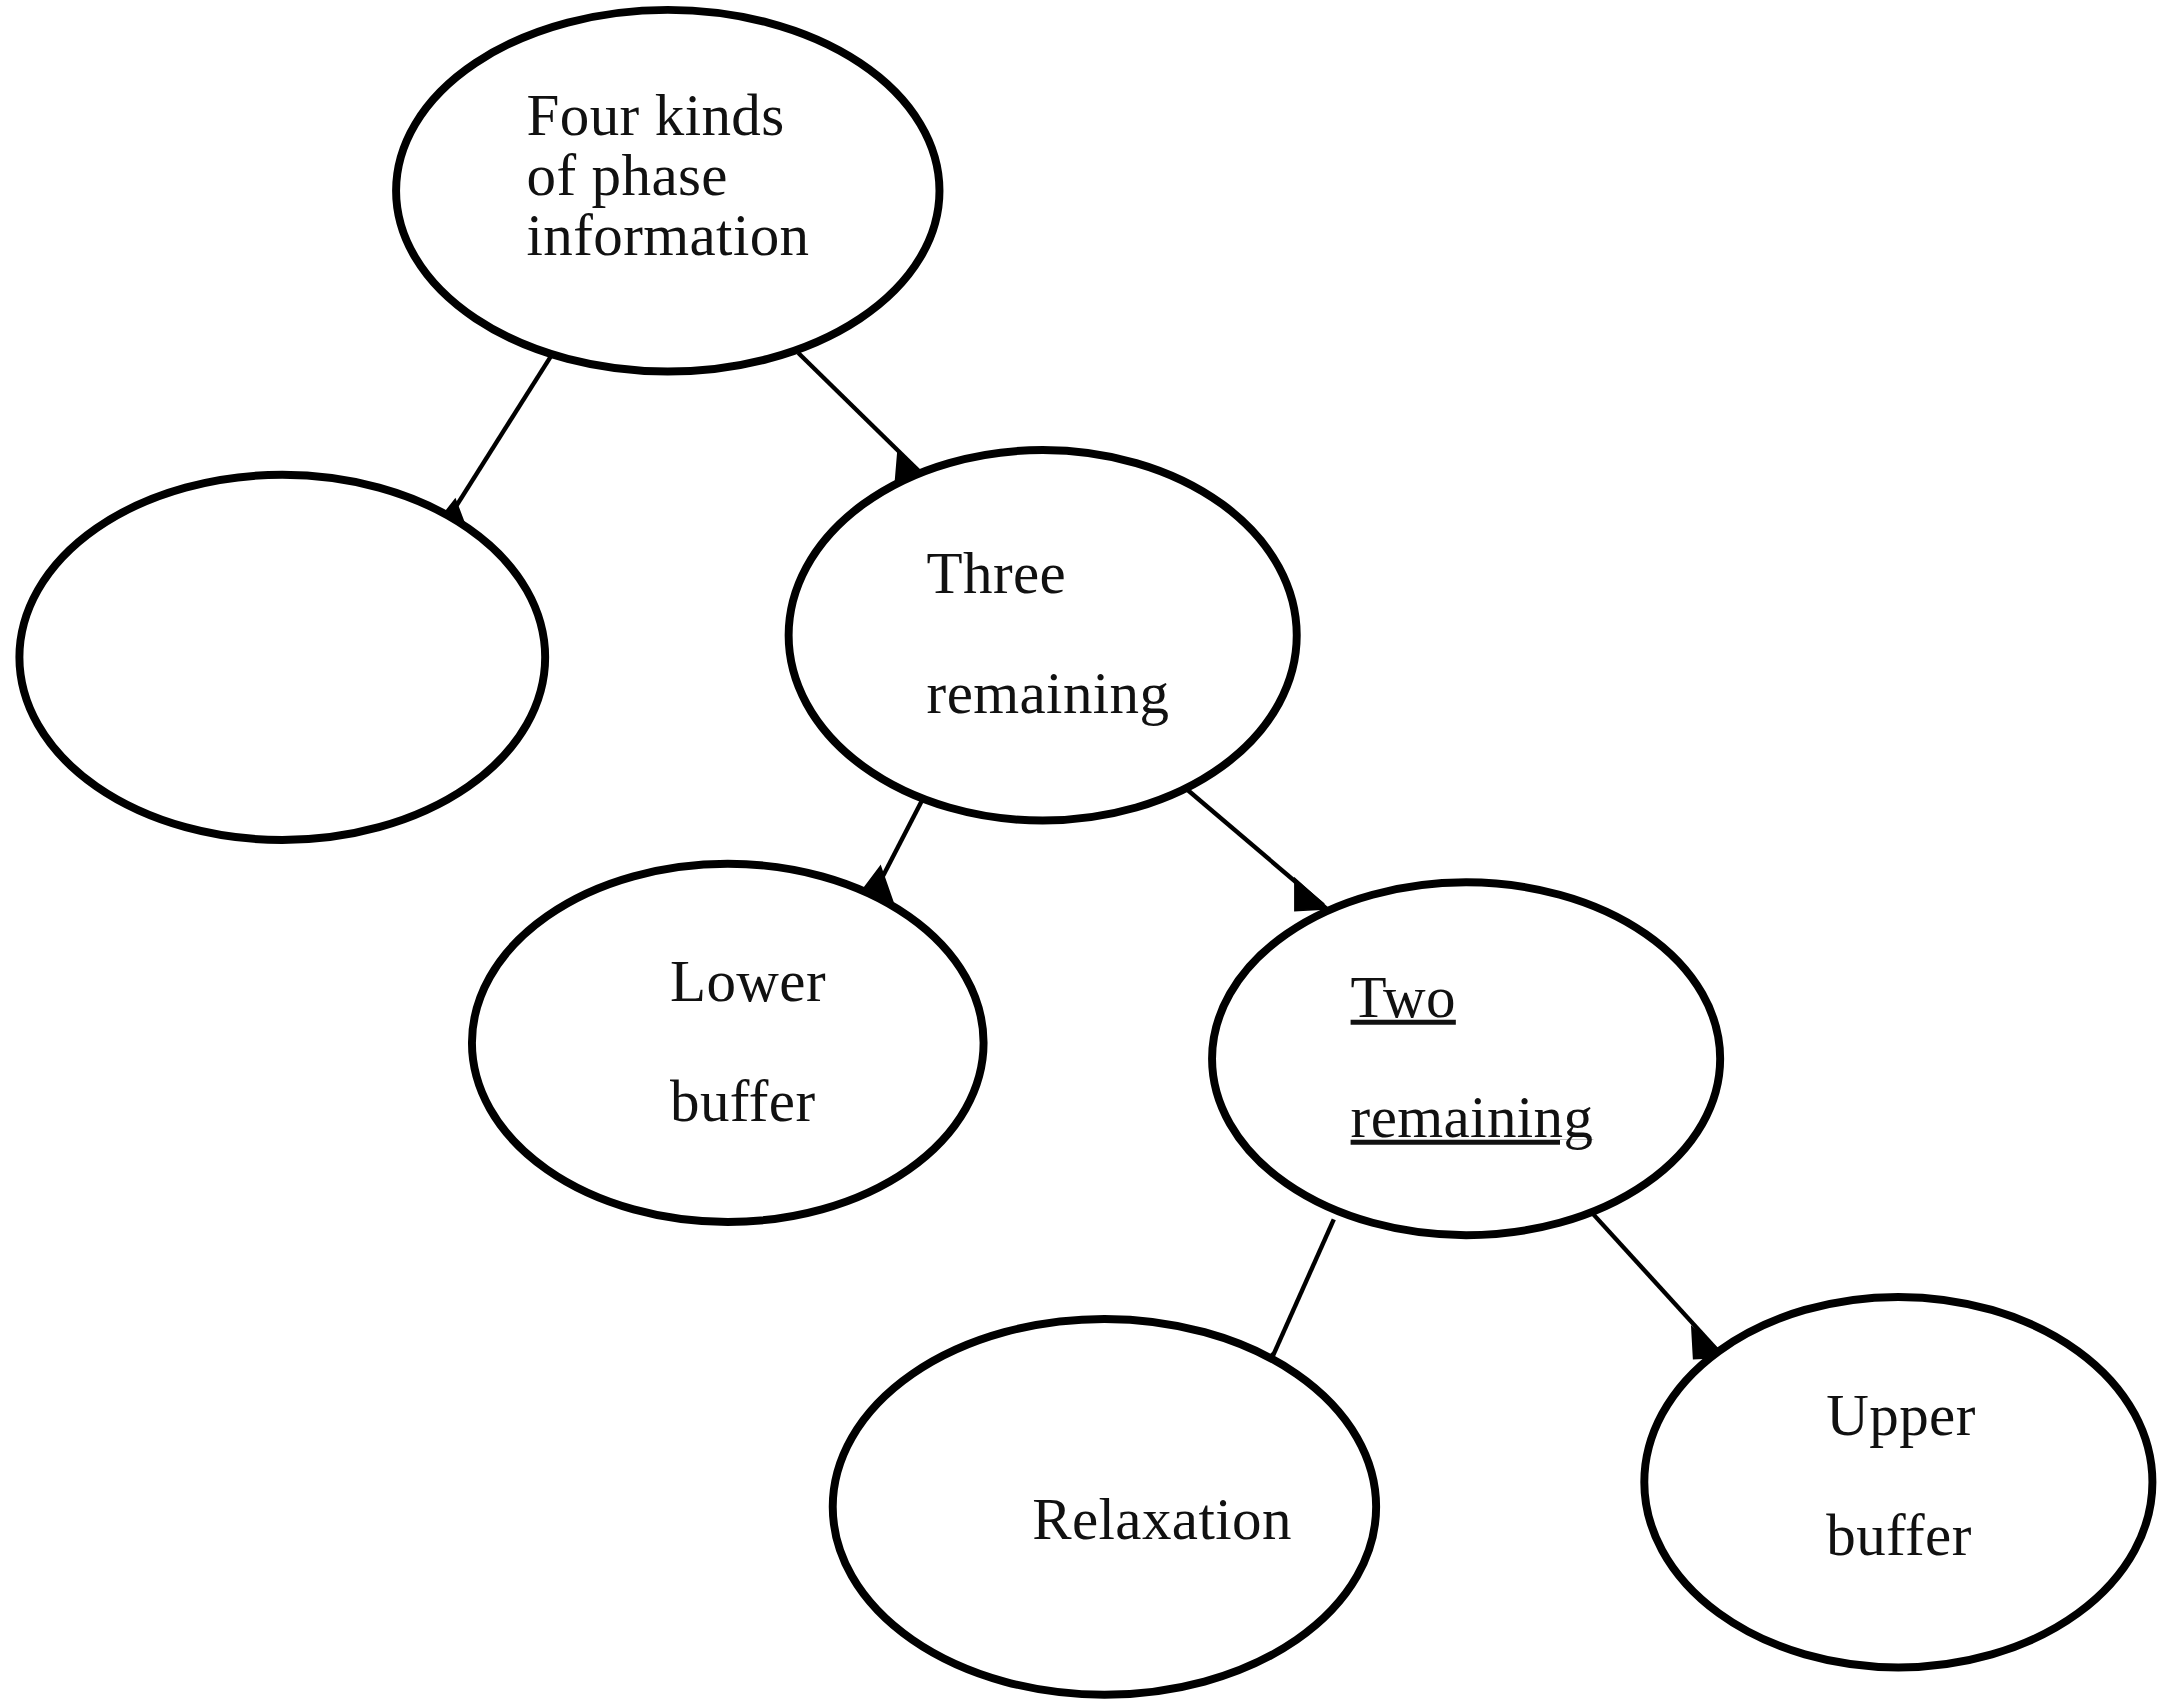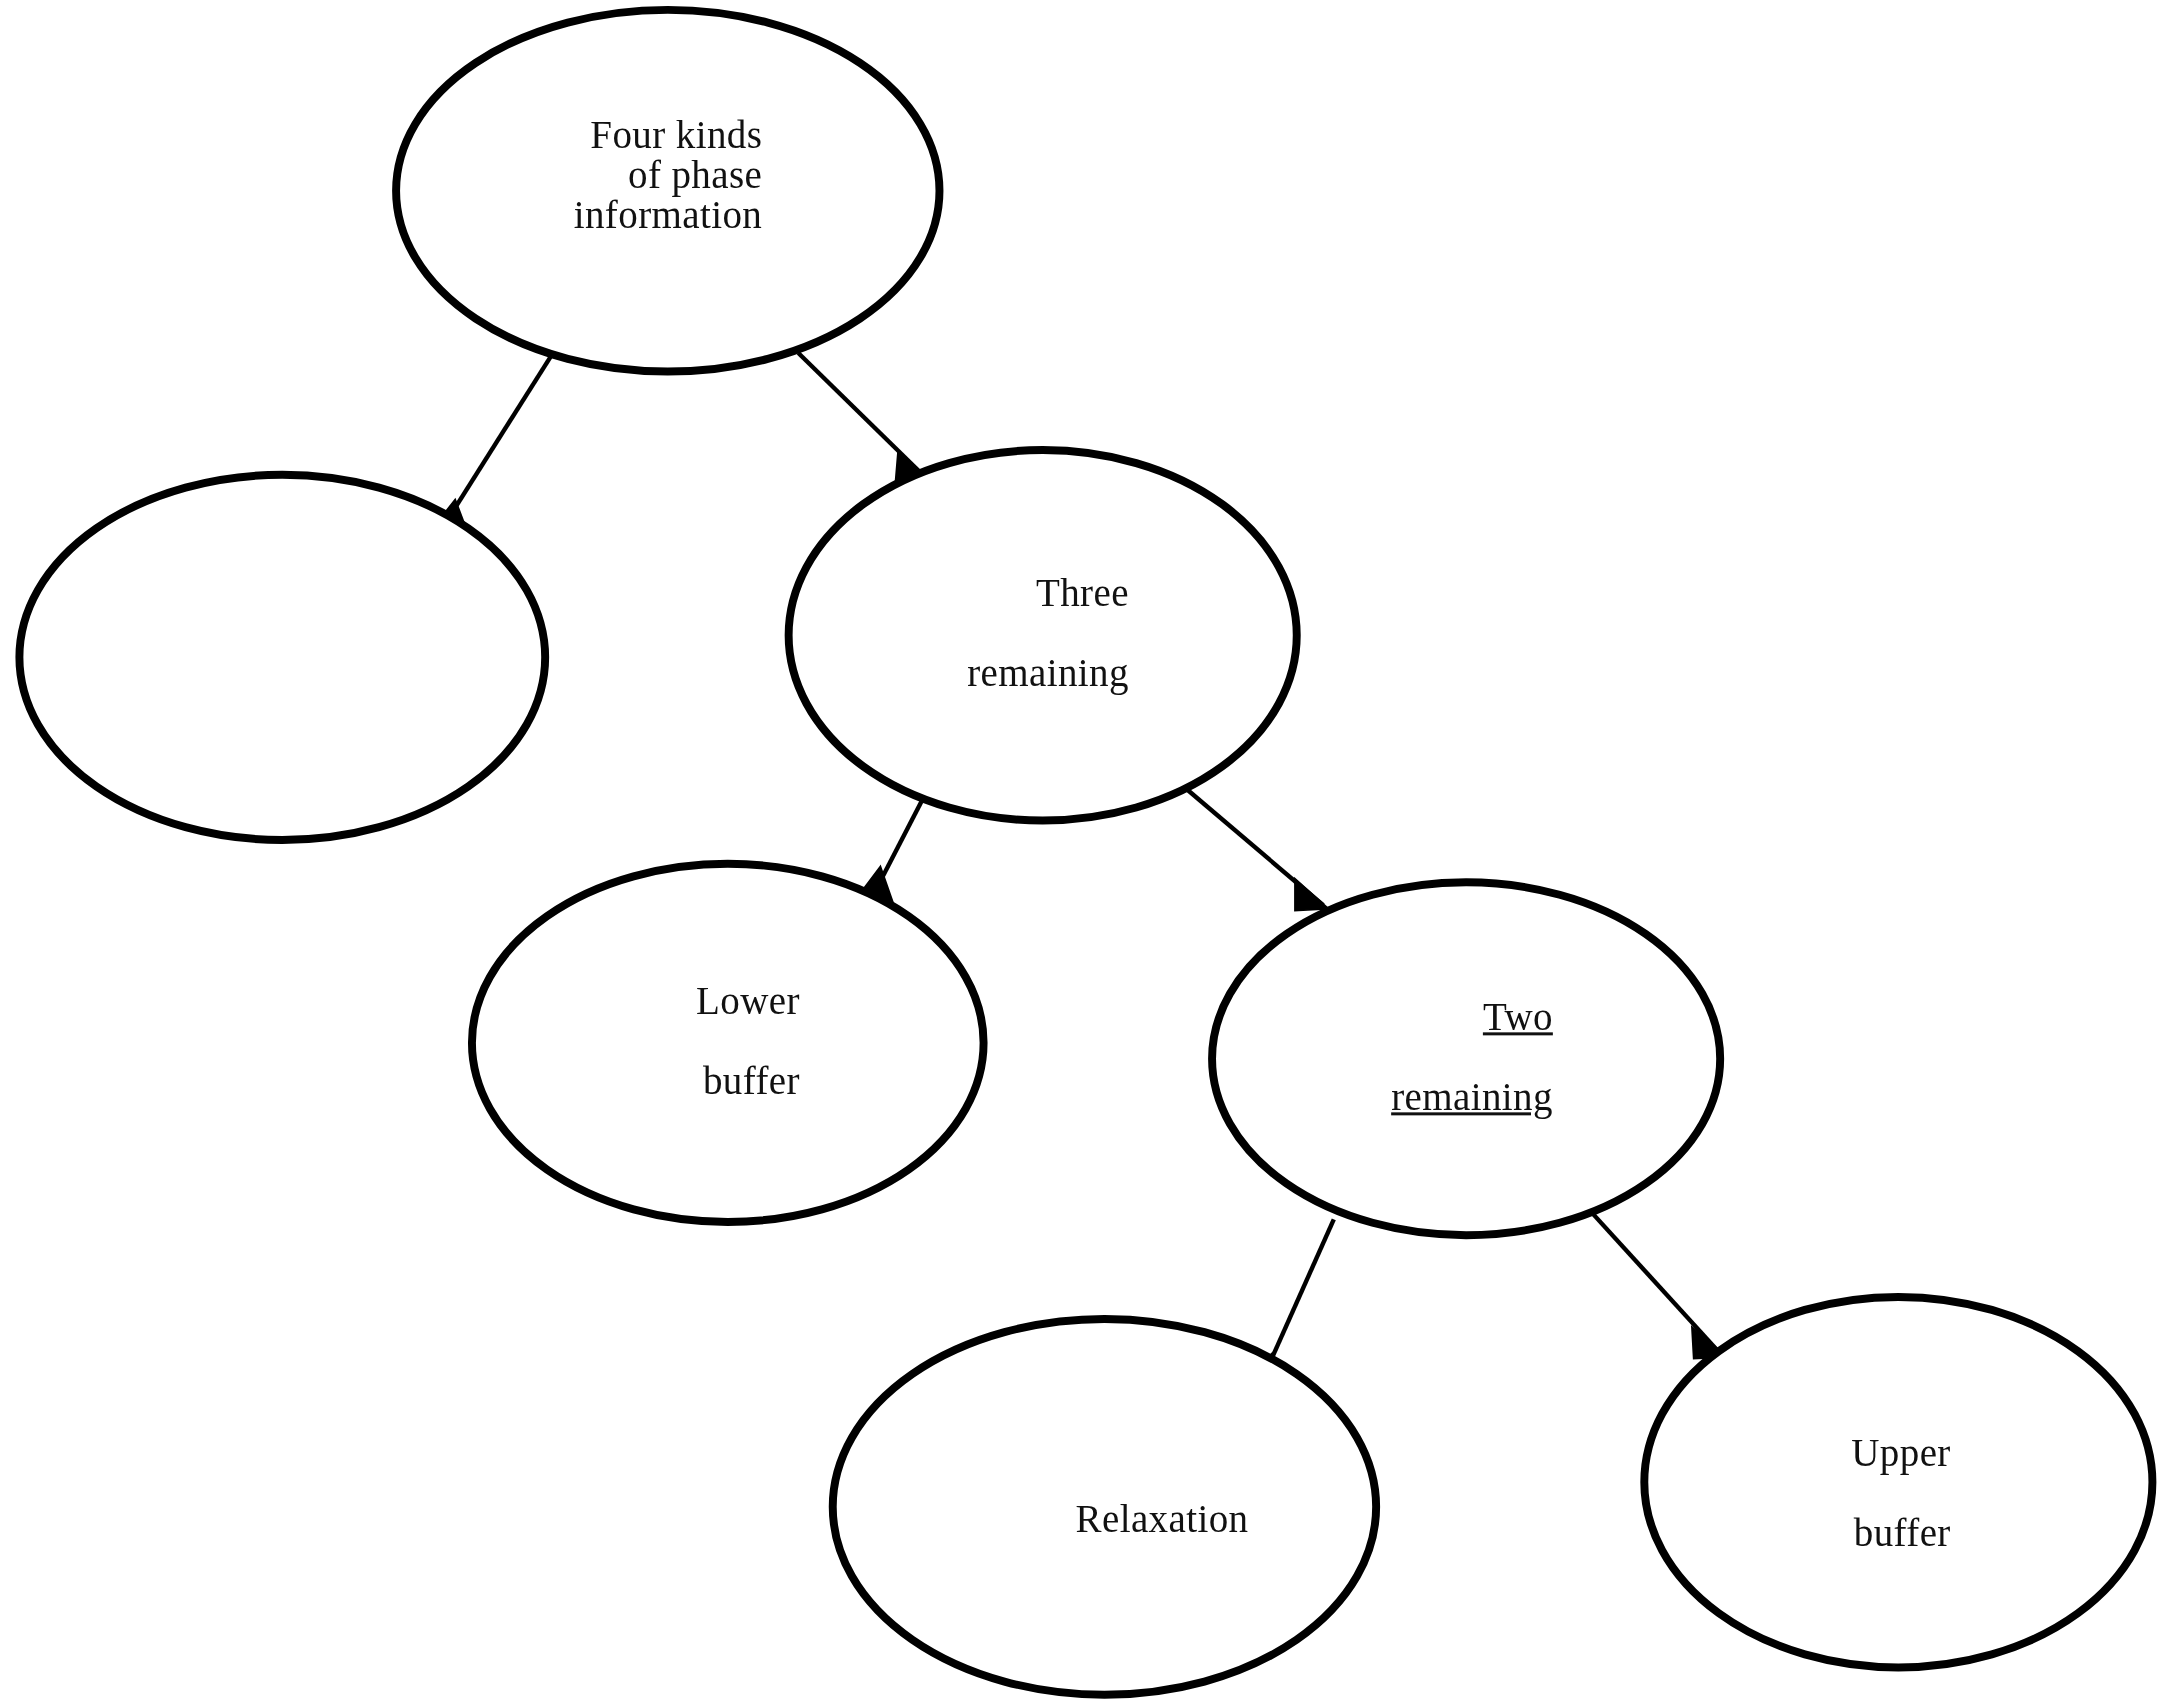--- a/index.html
+++ b/index.html
@@ -39,24 +39,24 @@
     fill: none;
   }
   .edge-head {
     fill: #000000;
     stroke: #000000;
     stroke-width: 2;
     stroke-linejoin: miter;
   }
   .node-text {
     position: absolute;
-    text-align: right;
+    text-align: left;
     color: #111111;
     font-family: "Liberation Serif", "DejaVu Serif", serif;
-    font-size: 39px;
+    font-size: 59px;
     line-height: 1.02;
     letter-spacing: 0.4px;
     white-space: pre;
     transform: translate(-50%, -50%);
     pointer-events: none;
     user-select: none;
   }
   .node-text.tight {
     line-height: 1.02;
   }
@@ -126,18 +126,18 @@
   <div class="node-text tight" style="left:732px; top:1041px;margin-left:16px;">Lower
 
 buffer</div>
 
   <div class="node-text tight" style="left:1472px; top:1057px;text-decoration:underline;">Two
 
 remaining</div>
 
   <div class="node-text tight" style="left:1162px; top:1519px;">Relaxation</div>
 
-  <div class="node-text tight" style="left:1901px; top:1475px;margin-top:18px;">Upper
+  <div class="node-text tight" style="left:1901px; top:1475px;">Upper
 
 buffer</div>
 
 </div>
 
 
 </body></html>

